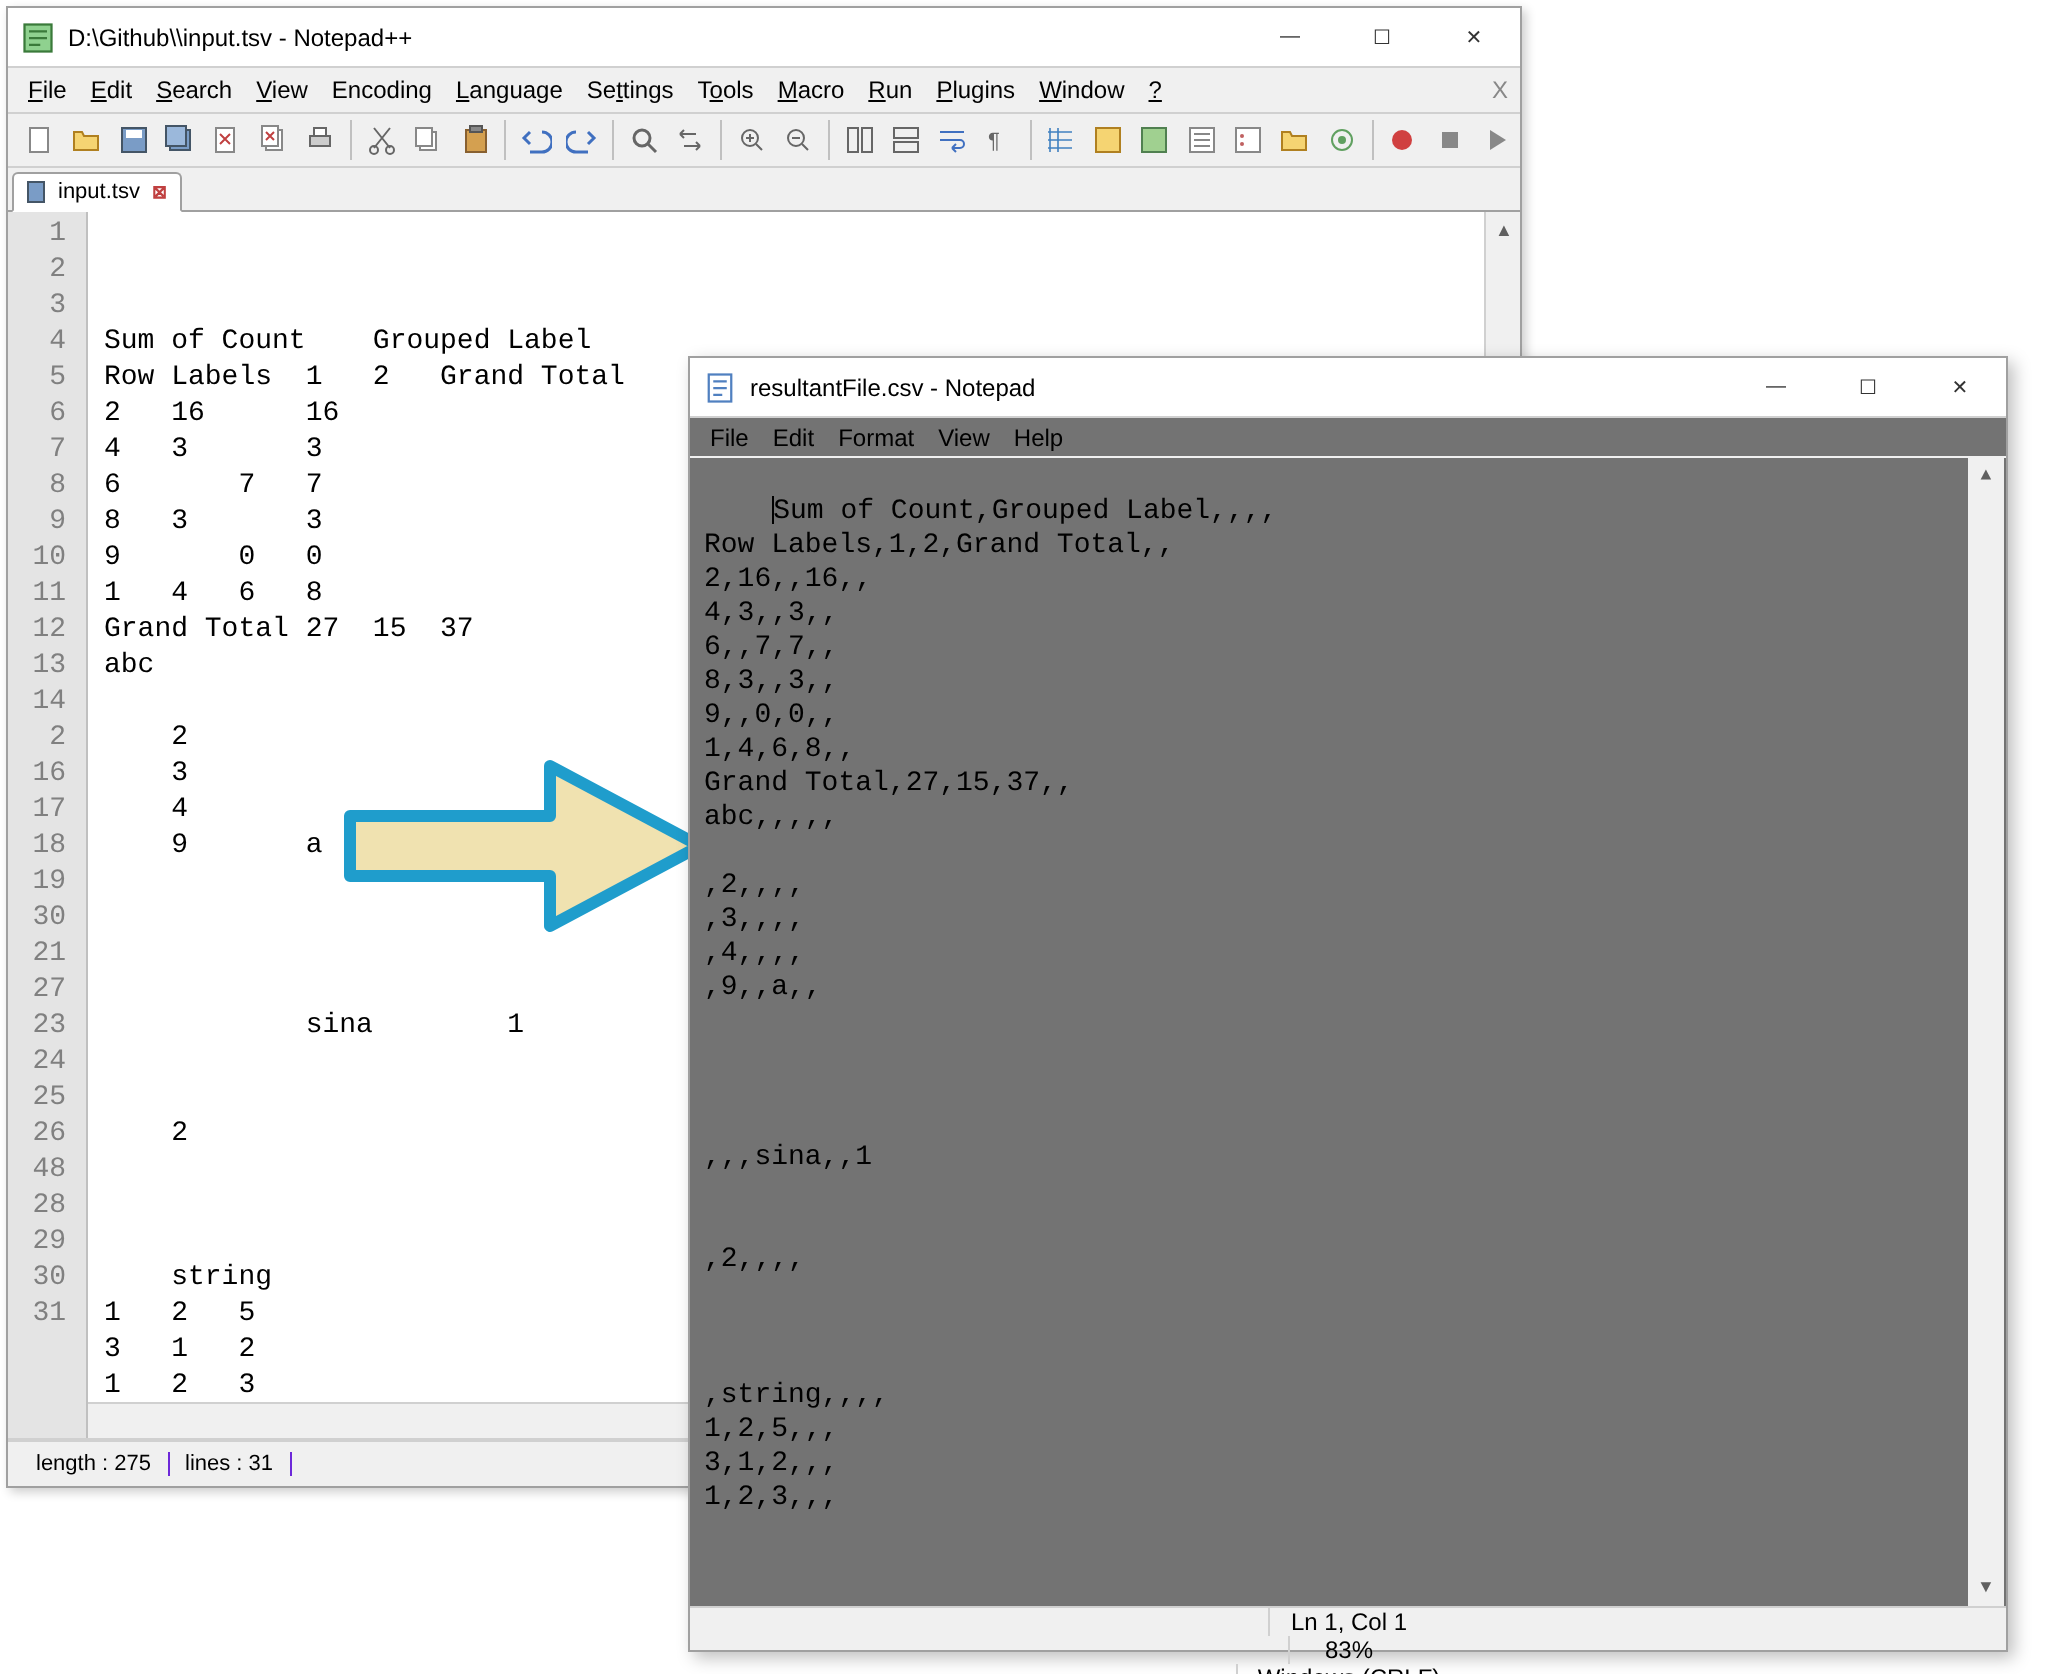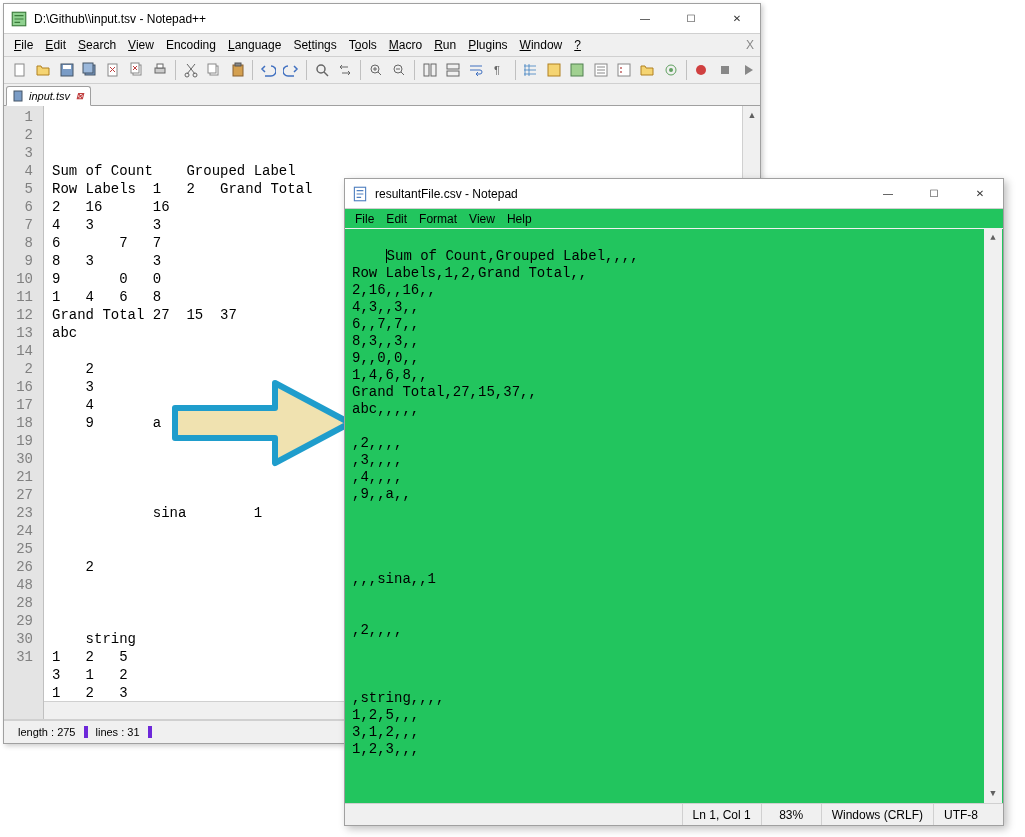--- a/index.html
+++ b/index.html
@@ -57,21 +57,20 @@
   .tbtn { width:22px; height:22px; margin:0 1px; display:flex; align-items:center; justify-content:center; border:1px solid transparent; border-radius:2px; }
   .tbtn svg { width:16px; height:16px; }
   .tsep { width:1px; height:20px; background:#c0c0c0; margin:0 3px; }
   .tabbar {
     height: 22px;
     background: #f0f0f0;
     display: flex;
     align-items: flex-end;
     padding-left: 2px;
     border-bottom: 1px solid #a0a0a0;
-    font-style: italic;
   }
   .tab {
     height: 20px;
     background: #fff;
     border: 1px solid #a0a0a0;
     border-bottom-color: #fff;
     padding: 0 6px;
     display: flex;
     align-items: center;
     font-size: 11px;
@@ -120,29 +119,29 @@
   .hscroll-bar { position:absolute; bottom:0; left:40px; right:18px; height:18px; background:#f0f0f0; border-top:1px solid #d0d0d0; }
   .statusbar {
     height: 22px;
     background: #f0f0f0;
     border-top:1px solid #d0d0d0;
     display: flex;
     align-items: center;
     font-size: 11px;
     padding: 0 6px;
   }
-  .statusbar .scell { padding: 0 8px; border-right: 4px solid #6d28d9; }
+  .statusbar .scell { padding: 0 8px; border-right: 1px solid #6d28d9; }
   .statusbar .scell:last-child { border-right:none; }
   
   .np-window {
     position: absolute;
     left: 344px; top: 178px;
     width: 660px; height: 648px;
     border: 1px solid #a0a0a0;
-    background: #22c55e;
+    background: #737373;
     box-shadow: 3px 3px 8px rgba(0,0,0,0.25);
   }
   .np-menubar {
     height: 20px;
     display: flex;
     align-items: center;
     padding-left: 4px;
     font-size: 12px;
     border-bottom: 1px solid #f0f0f0;
   }
@@ -162,20 +161,21 @@
   .np-editor .vscroll2 .varrow { position:absolute; width:18px; height:18px; display:flex; align-items:center; justify-content:center; font-size:9px; color:#606060;}
   .np-statusbar {
     position:absolute;
     bottom:0; left:0; right:0;
     height: 22px;
     background: #f0f0f0;
     border-top: 1px solid #d0d0d0;
     display:flex;
     align-items: center;
     font-size:12px;
+    flex-direction:column;
   }
   .np-statusbar .scell { padding: 0 10px; border-left:1px solid #d0d0d0; height:100%; display:flex; align-items:center;}
   .np-statusbar .sflex { flex:1; }
   
   .arrow {
     position: absolute;
     left: 165px; top: 378px;
     width: 190px; height: 90px;
     pointer-events: none;
   }

